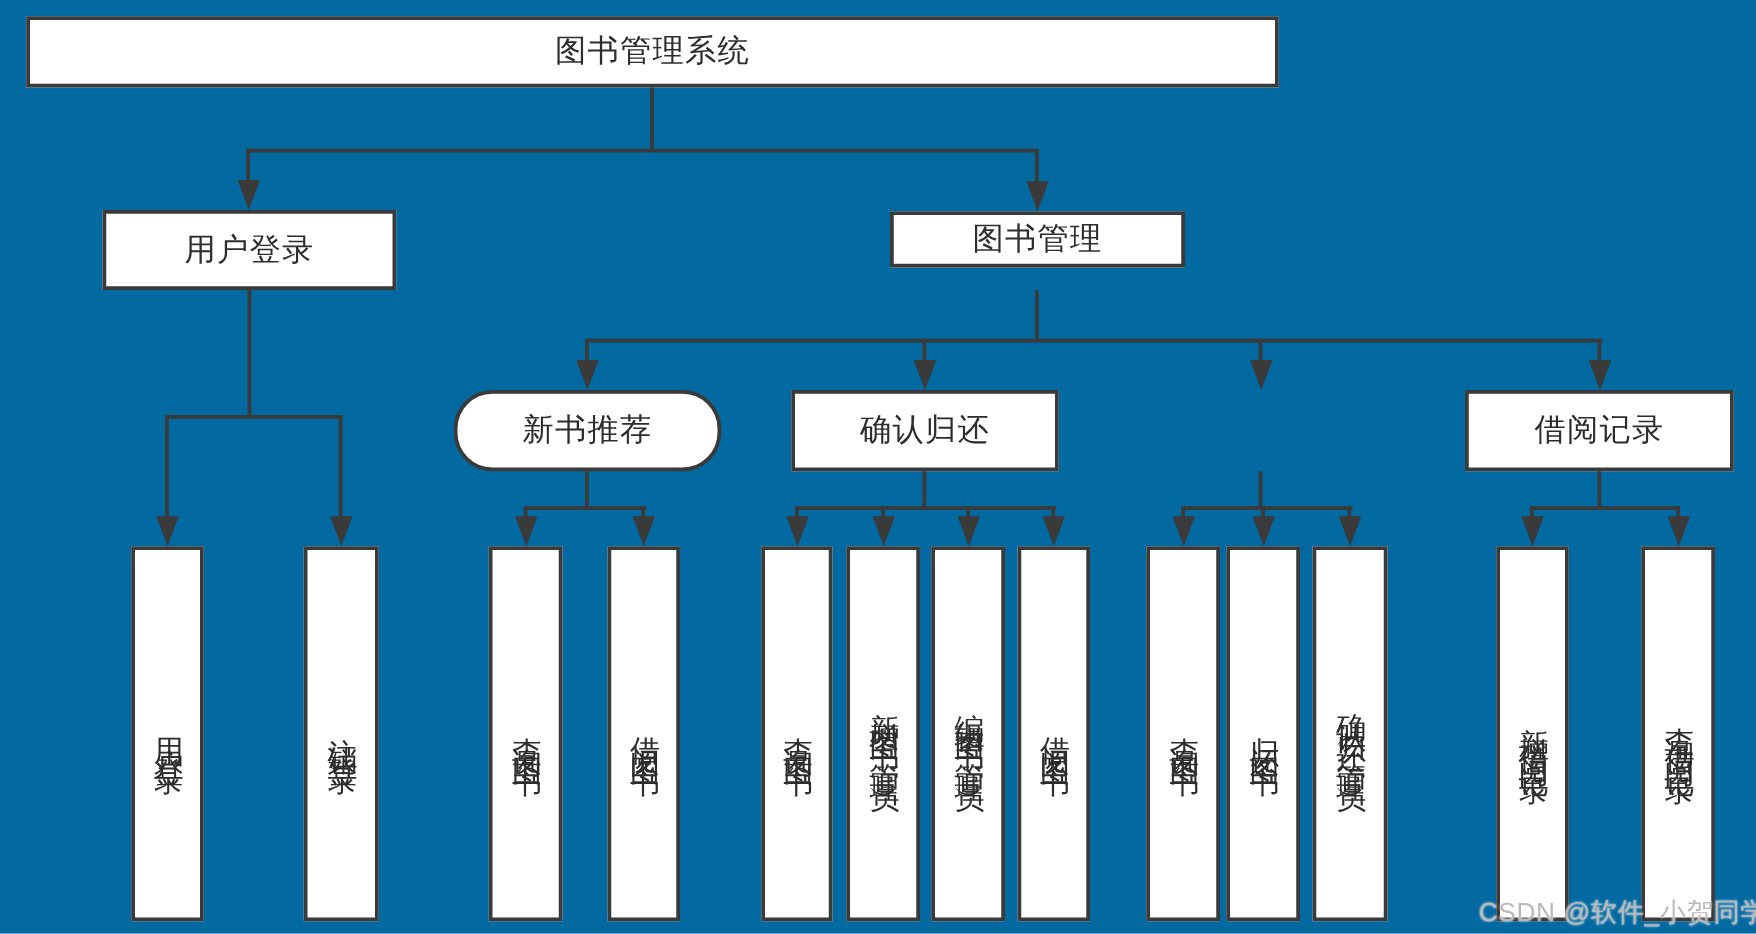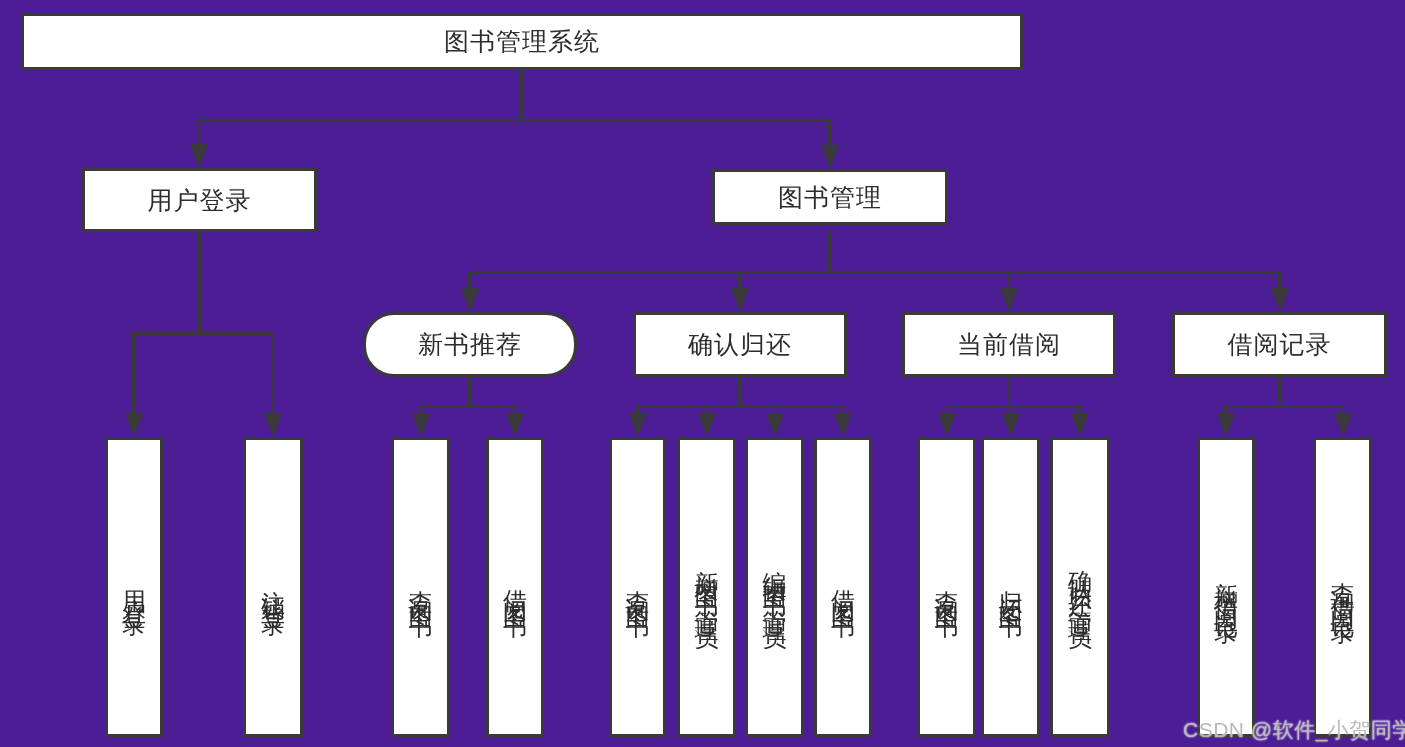--- a/index.html
+++ b/index.html
@@ -1,17 +1,17 @@
 <!DOCTYPE html>
 <html><head>
 <meta charset="utf-8">
 <style>
   html,body{margin:0;padding:0;background:#ffffff;}
   .canvas{
-    position:relative;width:1405px;height:747px;background:#4c1d95;overflow:hidden;
+    position:relative;width:1405px;height:747px;background:#0369a1;overflow:hidden;
     font-family:"Liberation Sans","DejaVu Sans",sans-serif;
   }
   .node{
     position:absolute;box-sizing:border-box;border:3px solid #3a3a3a;background:#ffffff;
     display:flex;align-items:center;justify-content:center;
     color:#2d2d2d;line-height:1;
   }
   .hlabel{font-size:25px;letter-spacing:1px;}
   .vlabel{
     writing-mode:vertical-rl;text-orientation:mixed;
@@ -30,25 +30,24 @@
   }
 </style>
 </head>
 <body>
 
 <div class="canvas">
 
   <div class="node hlabel" style="left:21px;top:13px;width:1002px;height:57px;">图书管理系统</div>
 
   <div class="node hlabel" style="left:82px;top:168px;width:235px;height:64px;">用户登录</div>
-  <div class="node hlabel" style="left:712px;top:169px;width:236px;height:56px;">图书管理</div>
+  <div class="node hlabel" style="left:712px;top:169px;width:236px;height:45px;">图书管理</div>
 
   <div class="node hlabel" style="left:363px;top:312px;width:214px;height:65px;border-radius:31px;">新书推荐</div>
   <div class="node hlabel" style="left:633px;top:312px;width:214px;height:65px;">确认归还</div>
-  <div class="node hlabel" style="left:902px;top:312px;width:214px;height:65px;">当前借阅</div>
   <div class="node hlabel" style="left:1172px;top:312px;width:215px;height:65px;">借阅记录</div>
 
   <div class="node" style="left:105px;top:437px;width:58px;height:300px;">
     <span class="vlabel">用户登录</span>
     </div>
   <div class="node" style="left:243px;top:437px;width:60px;height:300px;">
     <span class="vlabel">注销登录</span>
     </div>
 
   <div class="node" style="left:391px;top:437px;width:59px;height:300px;">

